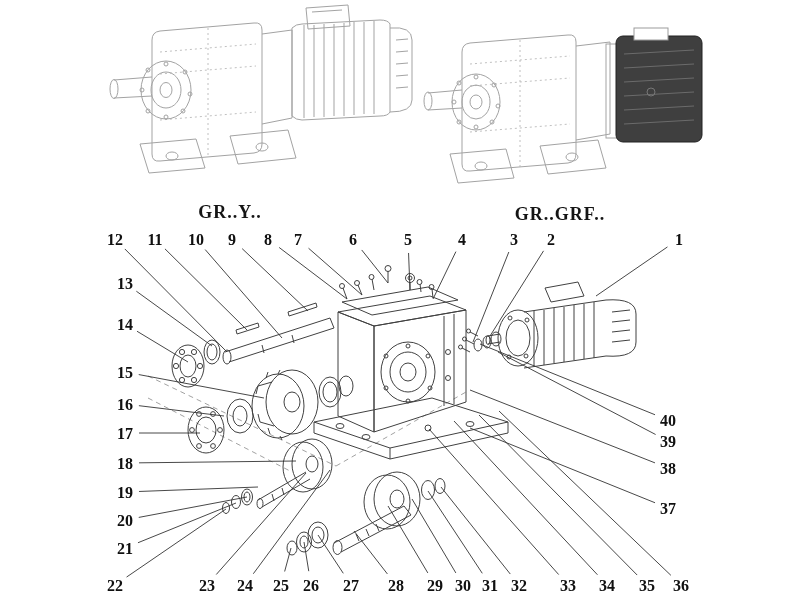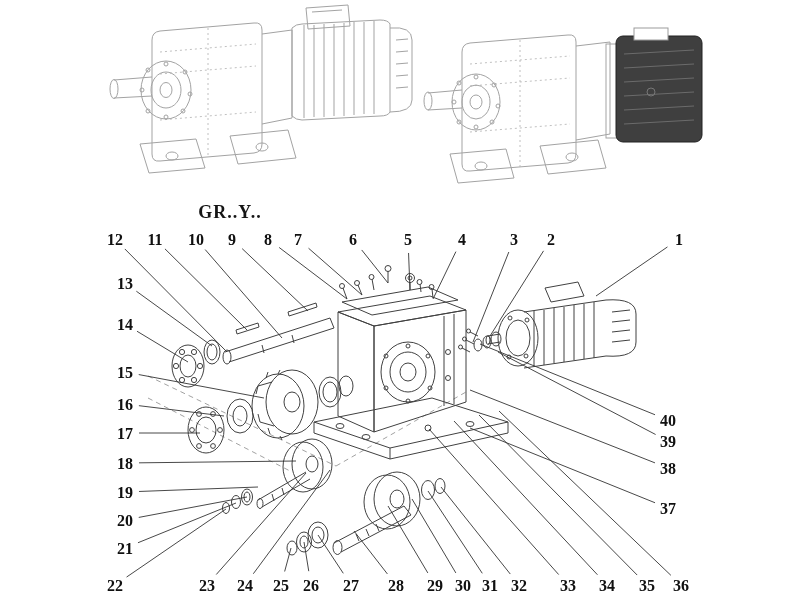--- a/index.html
+++ b/index.html
@@ -325,13 +325,14 @@
         <line x1="654.9742825005608" y1="462.86865674264516" x2="470" y2="390"></line>
         <text x="668" y="474">38</text>
         <line x1="655.5969307780824" y1="434.5066284661726" x2="498" y2="352"></line>
         <text x="668" y="447">39</text>
         <line x1="655.0204590801418" y1="414.7529515430361" x2="480" y2="344"></line>
         <text x="668" y="426">40</text>
       </g>
   </svg>
 
   <div class="variant-label" id="gr-y-label">GR..Y..</div>
+  <div class="variant-label" id="gr-grf-label">GR..GRF..</div>
 </div>
 
 </body></html>

